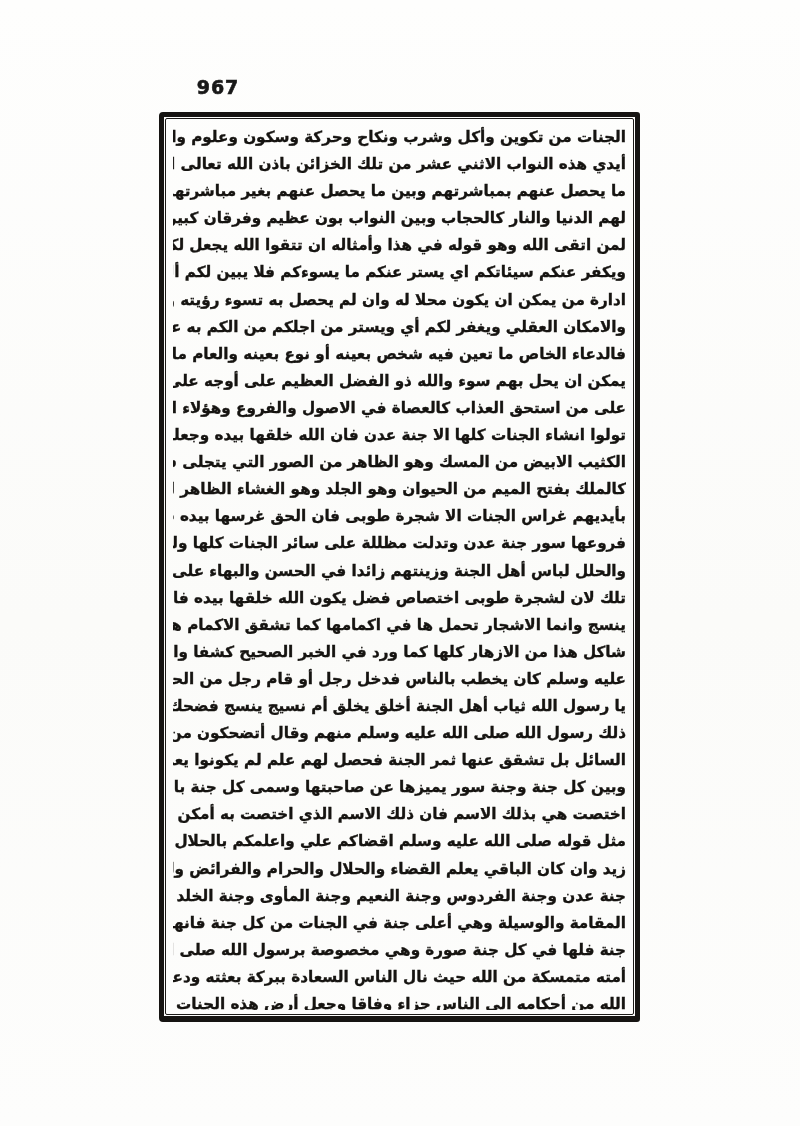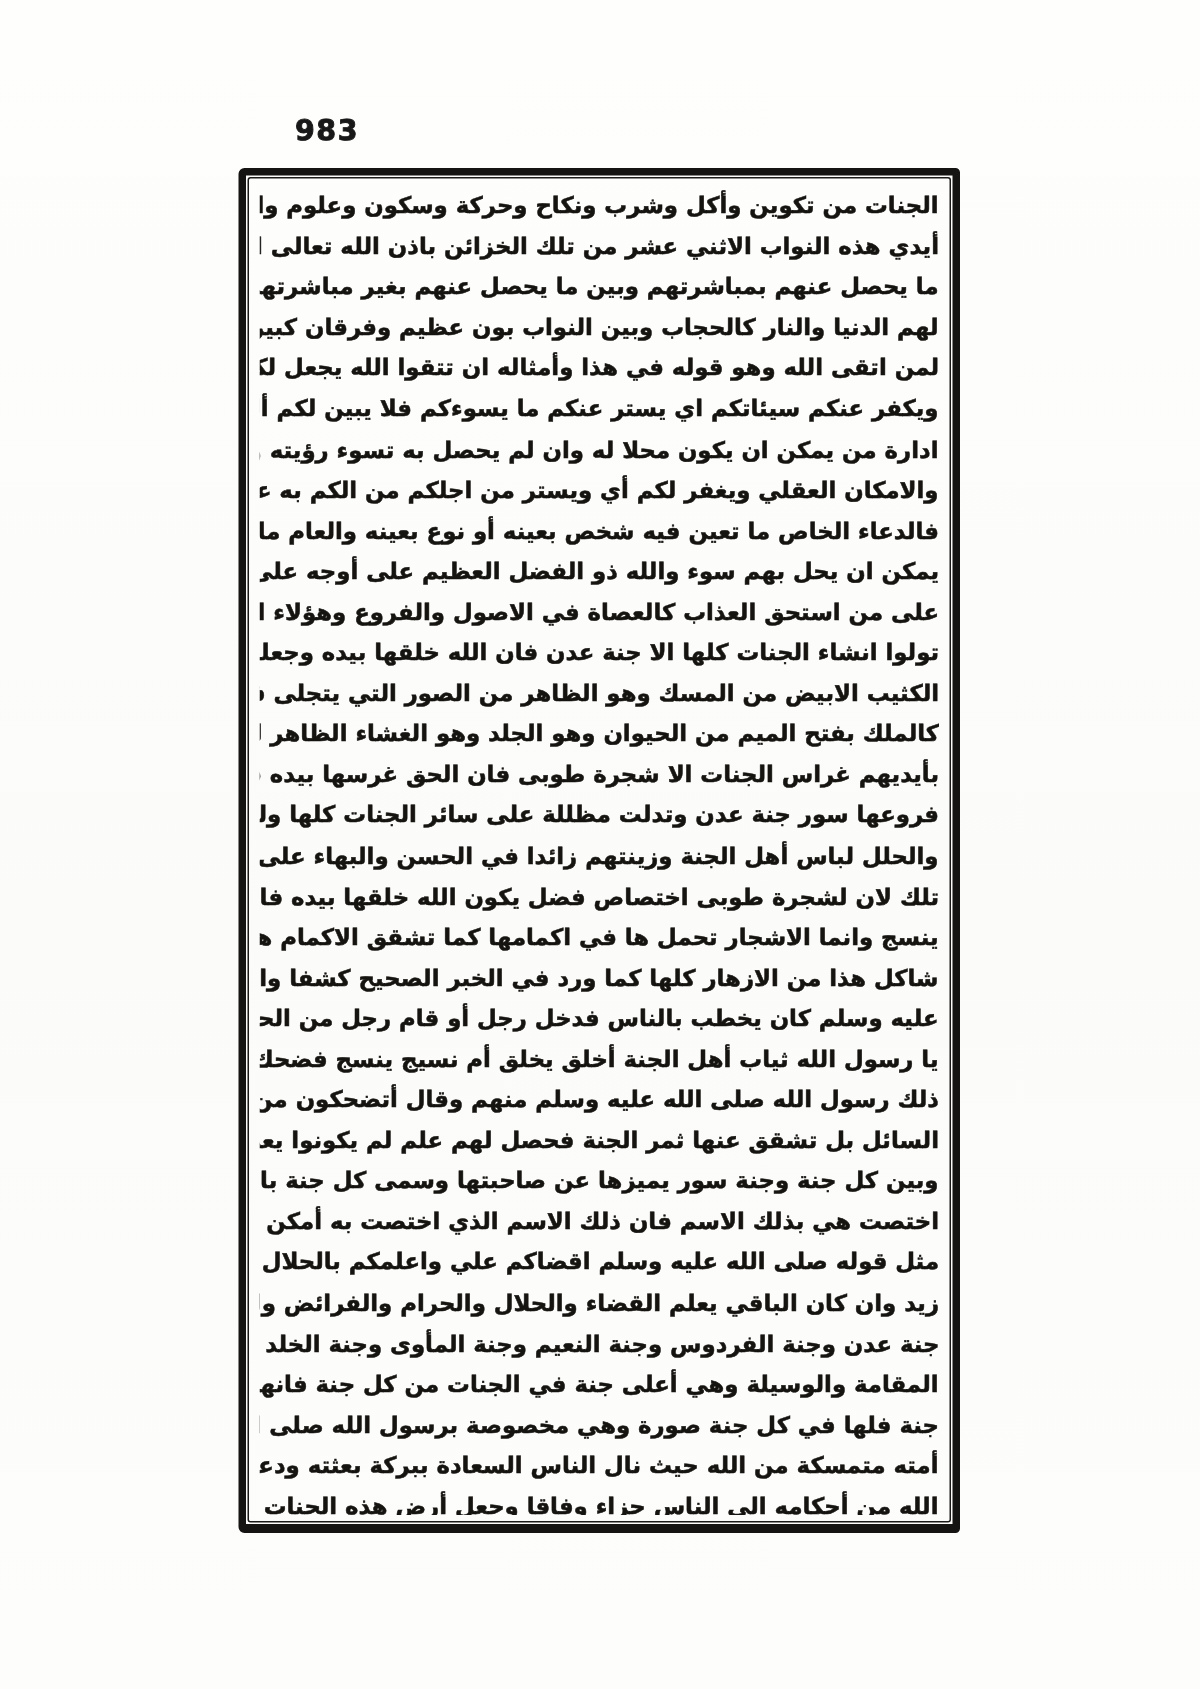--- a/index.html
+++ b/index.html
@@ -79,21 +79,21 @@
   }
   .text-line:last-child {
     text-align-last: justify;
   }
 </style>
 </head>
 <body>
 
 <div class="scan-page">
 
-  <div class="page-number">983</div>
+  <div class="page-number">967</div>
 
   <div class="frame-outer">
     <div class="frame-inner">
       <div class="text-block" dir="rtl">
           <div class="text-line" dir="rtl">الجنات من تكوين وأكل وشرب ونكاح وحركة وسكون وعلوم واستحالة وكون وشهوة فعلى</div>
           <div class="text-line" dir="rtl">أيدي هذه النواب الاثني عشر من تلك الخزائن باذن الله تعالى الذي استخلفهم وهذا كان بين</div>
           <div class="text-line" dir="rtl">ما يحصل عنهم بمباشرتهم وبين ما يحصل عنهم بغير مباشرتهم بل بواسطة النازلين بهم الذين هم</div>
           <div class="text-line" dir="rtl">لهم الدنيا والنار كالحجاب وبين النواب بون عظيم وفرقان كبير يحصل علم ذلك الفرقان في الدنيا</div>
           <div class="text-line" dir="rtl">لمن اتقى الله وهو قوله في هذا وأمثاله ان تتقوا الله يجعل لكم فرقانا وهو علم هذا وأمثاله</div>
           <div class="text-line" dir="rtl">ويكفر عنكم سيئاتكم اي يستر عنكم ما يسوءكم فلا يبين لكم ألهم من مشاهدته فان رؤيته السوء</div>

